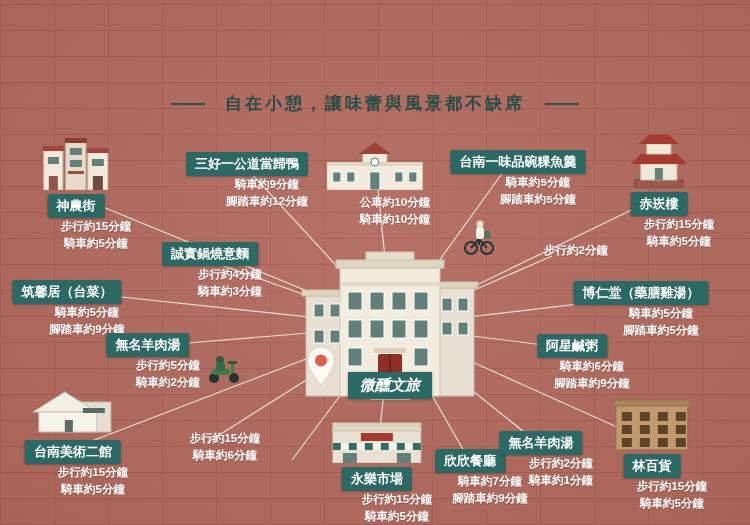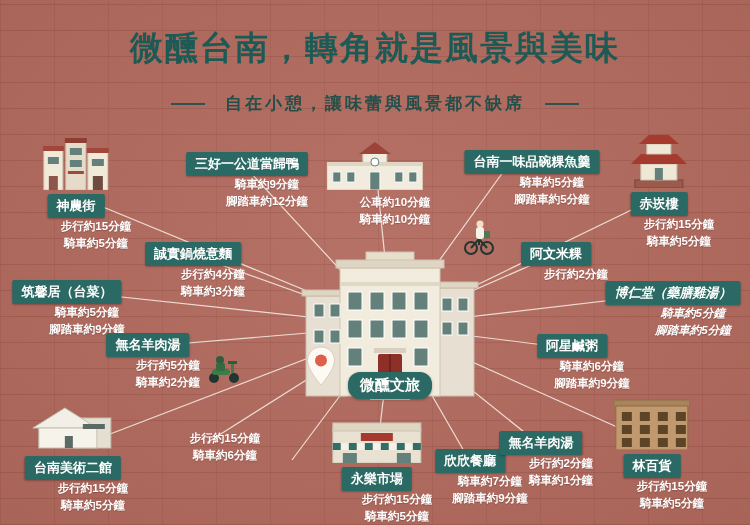--- a/index.html
+++ b/index.html
@@ -37,30 +37,29 @@
   }
   .time{
     color:#ffffff;font-size:11.5px;font-weight:600;line-height:17px;white-space:nowrap;
     text-shadow:0 1px 1px rgba(0,0,0,0.2);
     padding-left:40px;
   }
   .pin{position:absolute;left:306px;top:346px;z-index:4;}
   .center-tag{
     position:absolute;left:390px;top:372px;transform:translateX(-50%);z-index:4;
     background:#2b6a64;color:#fff;font-size:15px;font-weight:bold;padding:4px 12px;
-    border-radius:12px;white-space:nowrap;box-shadow:0 1px 3px rgba(0,0,0,0.3);
+    border-radius:0;white-space:nowrap;box-shadow:0 1px 3px rgba(0,0,0,0.3);font-style:italic;
   }
   .decor{position:absolute;z-index:3;}
 </style>
 </head>
 <body>
 
 <div class="canvas">
 
-  <div class="title">微醺台南，轉角就是風景與美味</div>
   <div class="subtitle">
     <div class="rule"></div>
     <div class="txt">自在小憩，讓味蕾與風景都不缺席</div>
     <div class="rule"></div>
   </div>
 
   <svg class="lines" width="750" height="525">
     <line x1="392" y1="326" x2="86" y2="200"></line>
     <line x1="392" y1="326" x2="250" y2="172"></line>
     <line x1="392" y1="326" x2="378" y2="190"></line>
@@ -175,76 +174,75 @@
       <rect x="43" y="34" width="10" height="18" fill="#64807a" stroke="#ffffff" stroke-width="0.8"></rect>
       <rect x="6" y="34" width="8" height="10" fill="#64807a" stroke="#ffffff" stroke-width="0.8"></rect>
       <rect x="20" y="34" width="8" height="10" fill="#64807a" stroke="#ffffff" stroke-width="0.8"></rect>
       <rect x="68" y="34" width="8" height="10" fill="#64807a" stroke="#ffffff" stroke-width="0.8"></rect>
       <rect x="82" y="34" width="8" height="10" fill="#64807a" stroke="#ffffff" stroke-width="0.8"></rect>
     </svg>
     <div class="time">公車約10分鐘</div>
     <div class="time">騎車約10分鐘</div>
   </div>
 
-  <div class="loc" style="left:532px;top:150px;">
+  <div class="loc" style="left:518px;top:150px;font-family:Liberation Mono, monospace;">
     <div class="tag">台南一味品碗粿魚羹</div>
     <div class="time">騎車約5分鐘</div>
     <div class="time">腳踏車約5分鐘</div>
   </div>
 
   <div class="loc" style="left:659px;top:132px;">
     <svg class="ico" width="64" height="56" viewBox="0 0 64 56">
       <rect x="8" y="48" width="48" height="8" fill="#9a5a4c" stroke="#7c4538"></rect>
       <rect x="14" y="32" width="36" height="16" fill="#f0e8d6" stroke="#cfc4b0"></rect>
       <polygon points="4,32 60,32 50,22 14,22" fill="#a63a2e"></polygon>
       <rect x="20" y="12" width="24" height="10" fill="#f0e8d6" stroke="#cfc4b0"></rect>
       <polygon points="12,12 52,12 42,3 22,3" fill="#a63a2e"></polygon>
       <rect x="28" y="36" width="8" height="12" fill="#64807a"></rect>
     </svg>
     <div class="tag">赤崁樓</div>
     <div class="time">步行約15分鐘</div>
     <div class="time">騎車約5分鐘</div>
   </div>
 
-  <div class="loc" style="left:193px;top:242px;justify-content:space-between;">
+  <div class="loc" style="left:210px;top:242px;justify-content:space-between;">
     <div class="tag">誠實鍋燒意麵</div>
     <div class="time">步行約4分鐘</div>
     <div class="time">騎車約3分鐘</div>
   </div>
 
   <div class="loc" style="left:556px;top:242px;">
-    <div class="tag">阿文米粿</div>
     <div class="time">步行約2分鐘</div>
   </div>
 
   <div class="loc" style="left:67px;top:280px;">
     <div class="tag">筑馨居（台菜）</div>
     <div class="time">騎車約5分鐘</div>
     <div class="time">腳踏車約9分鐘</div>
   </div>
 
-  <div class="loc" style="left:673px;top:281px;font-style:italic;">
+  <div class="loc" style="left:641px;top:281px;">
     <div class="tag">博仁堂（藥膳雞湯）</div>
     <div class="time">騎車約5分鐘</div>
     <div class="time">腳踏車約5分鐘</div>
   </div>
 
   <div class="loc" style="left:148px;top:333px;">
     <div class="tag">無名羊肉湯</div>
     <div class="time">步行約5分鐘</div>
     <div class="time">騎車約2分鐘</div>
   </div>
 
   <div class="loc" style="left:572px;top:334px;text-align:right;">
     <div class="tag">阿星鹹粥</div>
     <div class="time">騎車約6分鐘</div>
     <div class="time">腳踏車約9分鐘</div>
   </div>
 
-  <div class="loc" style="left:73px;top:404px;">
+  <div class="loc" style="left:73px;top:388px;">
     <svg class="ico" width="84" height="48" viewBox="0 0 84 48">
       <rect x="44" y="14" width="36" height="30" fill="#e3dfd2" stroke="#c6c0ae"></rect>
       <polygon points="2,24 34,4 66,24" fill="#f2efe6" stroke="#c6c0ae"></polygon>
       <rect x="8" y="24" width="58" height="20" fill="#f6f3ea" stroke="#c6c0ae"></rect>
       <rect x="34" y="32" width="8" height="12" fill="#5c6a66"></rect>
       <rect x="52" y="20" width="22" height="5" fill="#5c6a66"></rect>
     </svg>
     <div class="tag">台南美術二館</div>
     <div class="time">步行約15分鐘</div>
     <div class="time">騎車約5分鐘</div>

